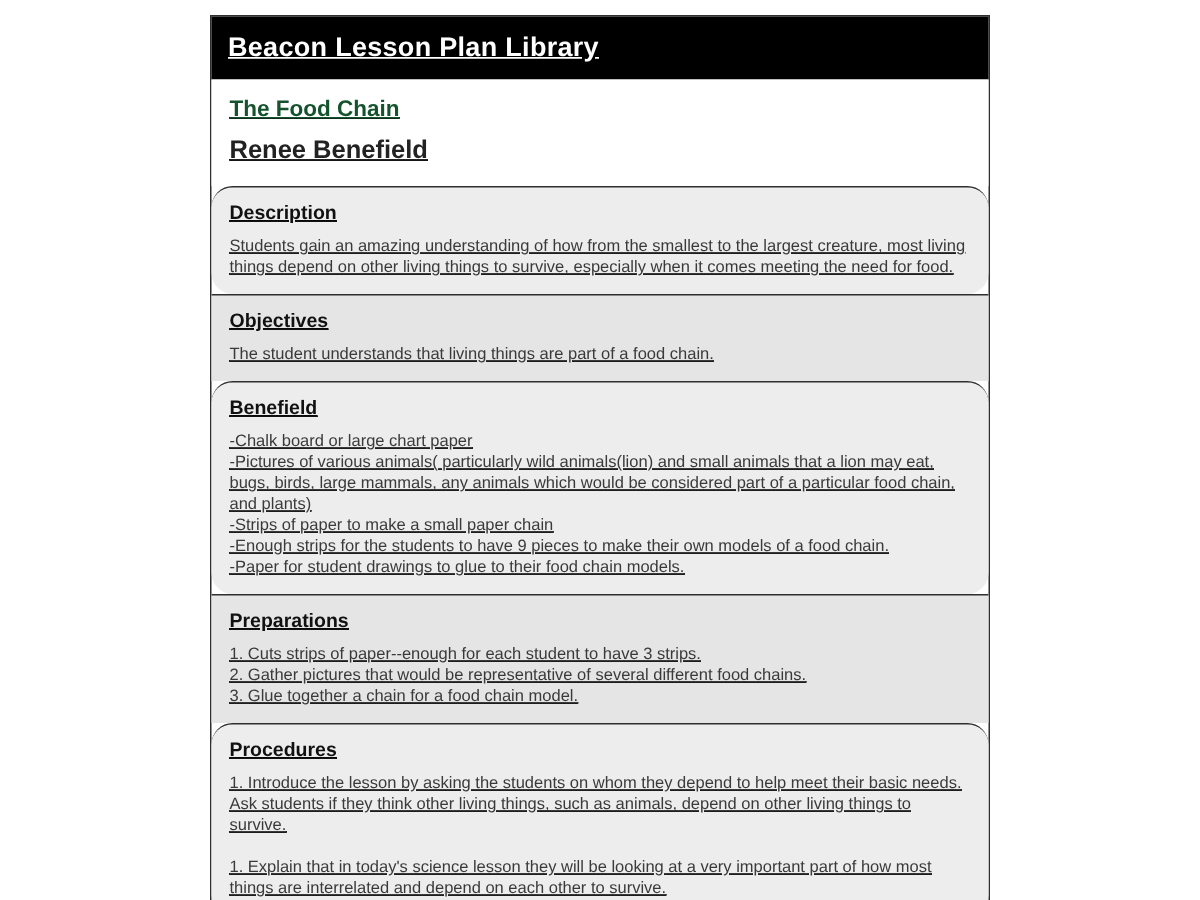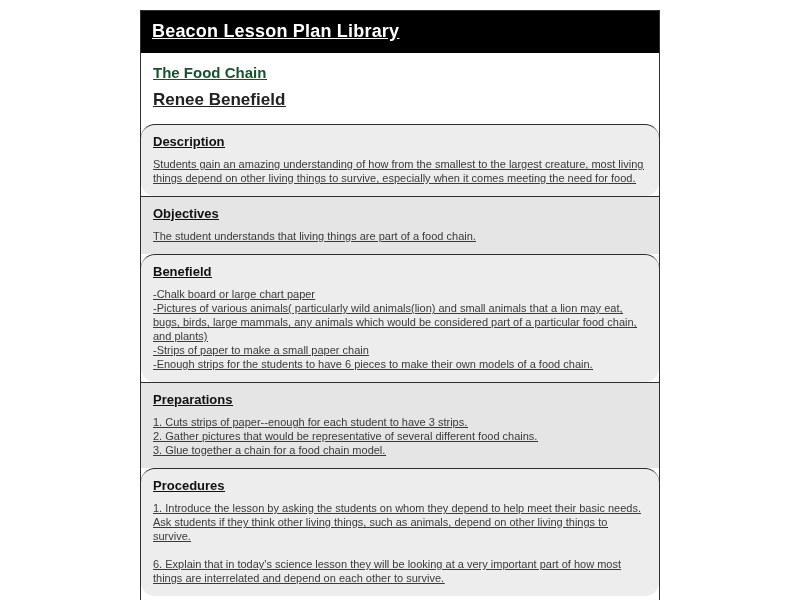--- a/index.html
+++ b/index.html
@@ -105,36 +105,37 @@
             <p class="para">The student understands that living things are part of a food chain.</p>
           </div>
   </div>
 
   <div class="section shaded">
     <h2 class="section-heading">Benefield</h2>
     <div class="section-body">
             <p class="para">-Chalk board or large chart paper</p>
             <p class="para">-Pictures of various animals( particularly wild animals(lion) and small animals that a lion may eat, bugs, birds, large mammals, any animals which would be considered part of a particular food chain, and plants)</p>
             <p class="para">-Strips of paper to make a small paper chain</p>
-            <p class="para">-Enough strips for the students to have 6 pieces to make their own models of a food chain.</p>
+            <p class="para">-Enough strips for the students to have 9 pieces to make their own models of a food chain.</p>
+            <p class="para">-Paper for student drawings to glue to their food chain models.</p>
           </div>
   </div>
 
   <div class="section">
     <h2 class="section-heading">Preparations</h2>
     <div class="section-body">
             <p class="para">1. Cuts strips of paper--enough for each student to have 3 strips.</p>
             <p class="para">2. Gather pictures that would be representative of several different food chains.</p>
             <p class="para">3. Glue together a chain for a food chain model.</p>
           </div>
   </div>
 
   <div class="section shaded">
     <h2 class="section-heading">Procedures</h2>
     <div class="section-body spaced">
             <p class="para">1. Introduce the lesson by asking the students on whom they depend to help meet their basic needs. Ask students if they think other living things, such as animals, depend on other living things to survive.</p>
-            <p class="para">6. Explain that in today's science lesson they will be looking at a very important part of how most things are interrelated and depend on each other to survive.</p>
+            <p class="para">1. Explain that in today's science lesson they will be looking at a very important part of how most things are interrelated and depend on each other to survive.</p>
           </div>
   </div>
 </div>
 
   </div>
 </div>
 
 </body></html>

